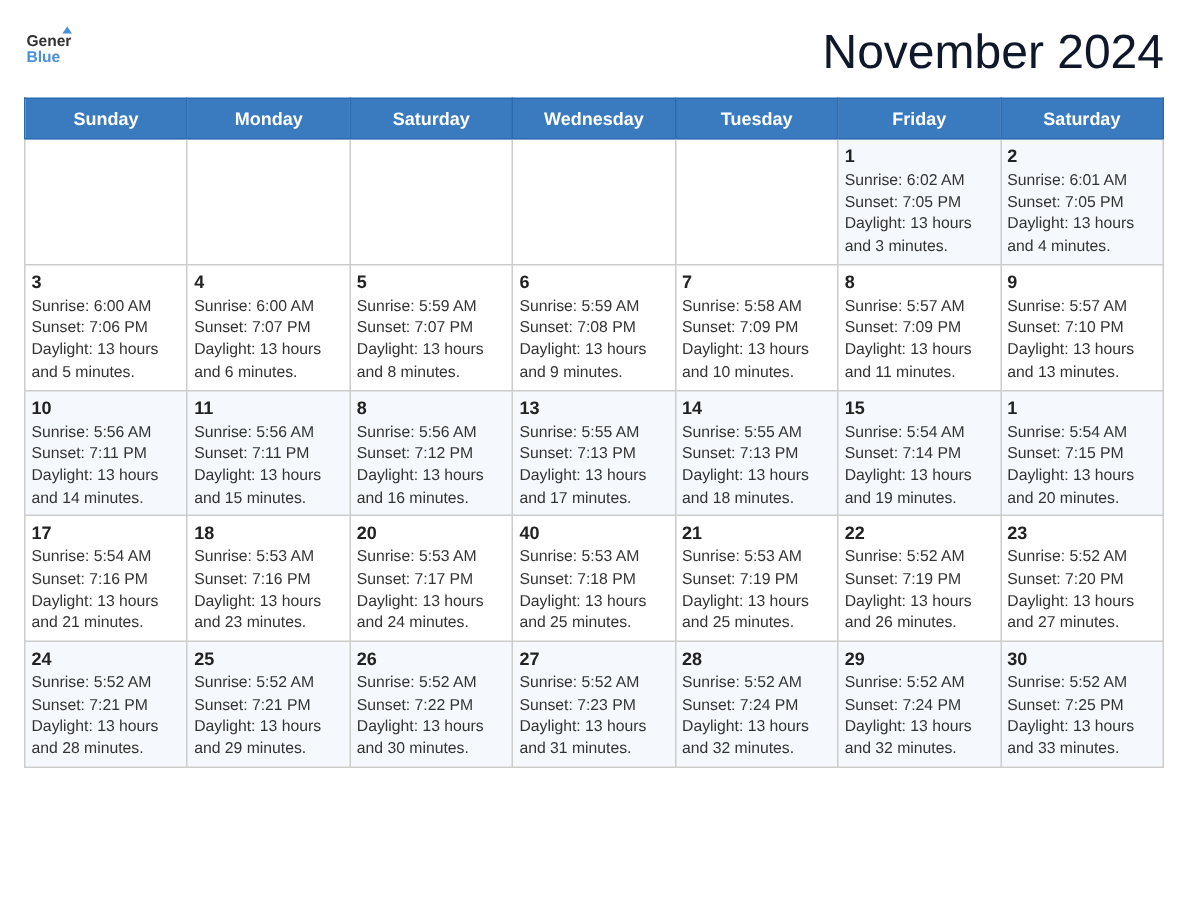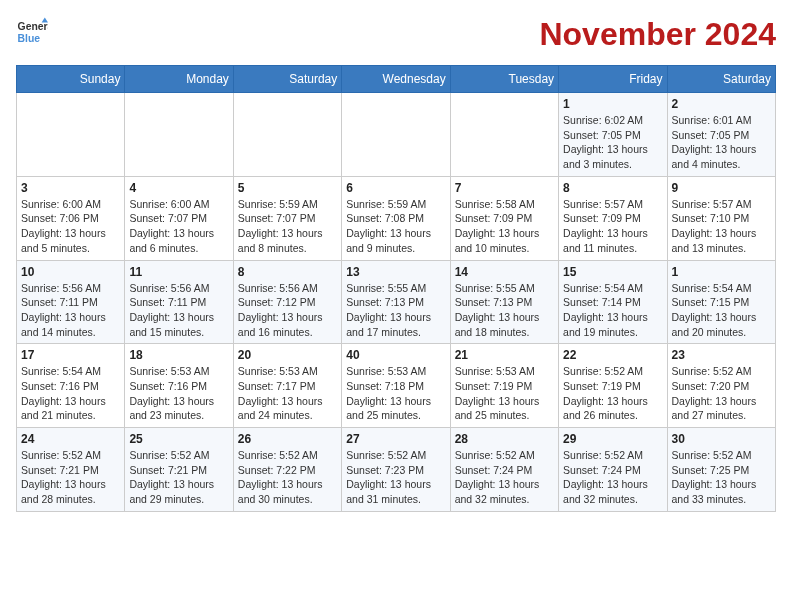--- a/index.html
+++ b/index.html
@@ -23,39 +23,39 @@
     }
     .logo-icon {
       width: 32px;
       height: 32px;
     }
     .title-area {
       text-align: right;
     }
     .month-title {
       font-size: 32px;
-      font-weight: bold;
-      color: #b91c1c;
+      font-weight: normal;
+      color: #0f172a;
     }
     .location-title {
       font-size: 16px;
       color: #555;
     }
     .calendar-table {
       width: 100%;
       border-collapse: collapse;
       font-size: 11px;
     }
     .calendar-table thead th {
       background-color: #3a7abf;
       color: #fff;
       padding: 6px 4px;
-      text-align: right;
+      text-align: center;
       font-size: 12px;
-      font-weight: normal;
+      font-weight: bold;
       border: 1px solid #2a6aaf;
     }
     .calendar-table tbody td {
       vertical-align: top;
       padding: 4px;
       border: 1px solid #ccc;
       width: calc(100% / 7);
       min-height: 80px;
       background: #fff;
     }

